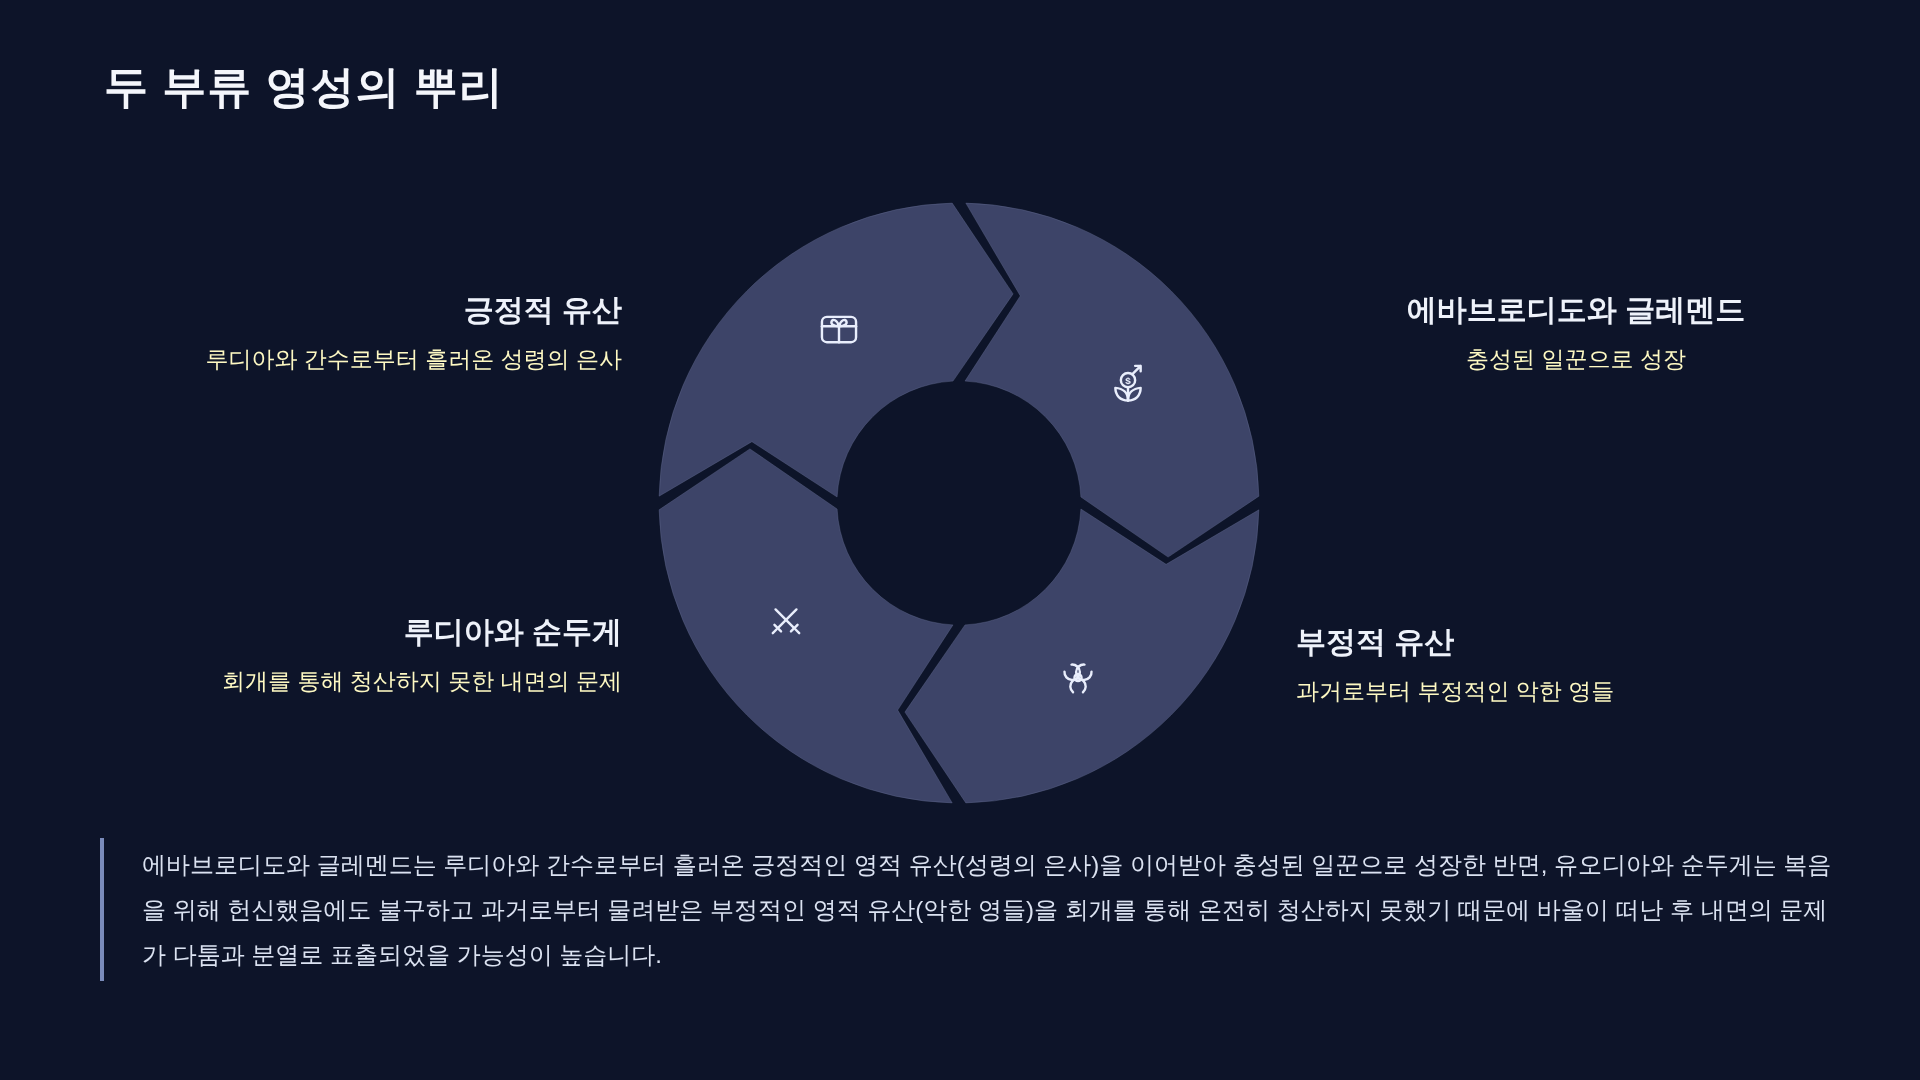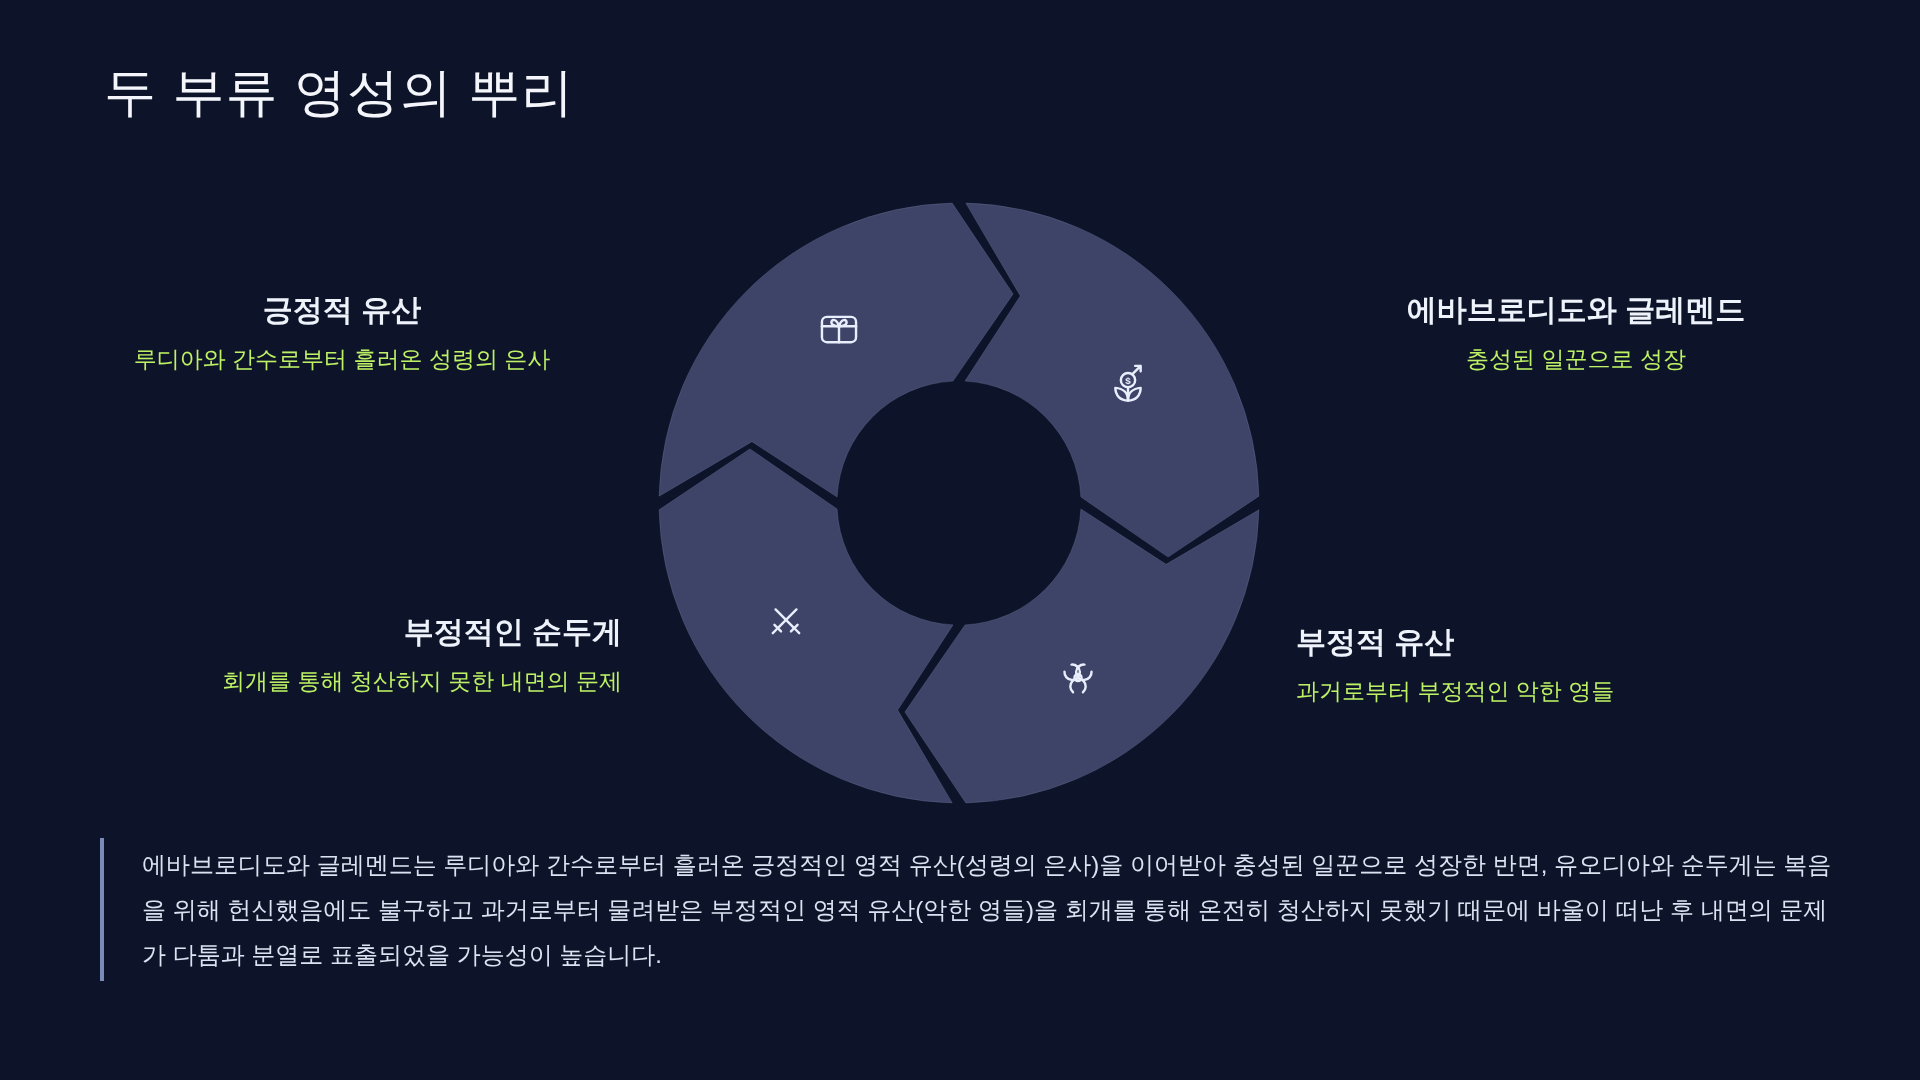--- a/index.html
+++ b/index.html
@@ -4,40 +4,40 @@
 <style>
   html,body{margin:0;padding:0;}
   body{
     width:1920px;height:1080px;position:relative;overflow:hidden;
     background:#0d1429;
     font-family:"Liberation Sans","DejaVu Sans",sans-serif;
     -webkit-font-smoothing:antialiased;
   }
   .title{
     position:absolute;left:104px;top:58px;margin:0;
-    font-size:52px;font-weight:400;letter-spacing:1px;color:#f4f6fb;
+    font-size:44px;font-weight:700;letter-spacing:1px;color:#f4f6fb;
   }
   
   .donut{position:absolute;left:0;top:0;width:1920px;height:1080px;}
   .donut path{fill:#3d4468;stroke:#6a7499;stroke-opacity:.35;stroke-width:1;}
   
   .micon{position:absolute;width:44px;height:44px;}
   .micon svg{width:44px;height:44px;display:block;stroke:#e9eefc;stroke-width:2.2;fill:none;
              stroke-linecap:round;stroke-linejoin:round;}
   .micon text{stroke:none;fill:#e9eefc;font-family:"Liberation Sans","DejaVu Sans",sans-serif;
               font-size:9px;font-weight:bold;text-anchor:middle;}
   .icon-gift{left:817px;top:307px;}
   .icon-growth{left:1106px;top:362px;}
   .icon-swords{left:764px;top:599px;}
   .icon-biohazard{left:1056px;top:655px;}
   
   .label{position:absolute;width:560px;}
   .label .label-title{font-size:30px;font-weight:600;color:#eef2fa;line-height:38px;margin:0 0 15px 0;}
-  .label .label-desc{font-size:23px;font-weight:400;color:#bef264;line-height:30px;margin:0;}
-  .label.tl{right:1298px;top:291px;text-align:center;}
+  .label .label-desc{font-size:23px;font-weight:400;color:#fef9c3;line-height:30px;margin:0;}
+  .label.tl{right:1298px;top:291px;text-align:right;}
   .label.tr{left:1296px;top:291px;text-align:center;}
   .label.bl{right:1298px;top:613px;text-align:right;}
   .label.br{left:1296px;top:613px;text-align:left;margin-top:10px;}
   
   .footnote{
     position:absolute;left:100px;top:838px;width:1700px;
     border-left:4px solid #7a8bba;
     padding:4px 0 4px 38px;
   }
   .footnote p{margin:0;font-size:24px;line-height:45px;color:#dbe2f1;}
@@ -98,21 +98,21 @@
   <p class="label-title">긍정적 유산</p>
   <p class="label-desc">루디아와 간수로부터 흘러온 성령의 은사</p>
 </div>
 
 <div class="label tr">
   <p class="label-title">에바브로디도와 글레멘드</p>
   <p class="label-desc">충성된 일꾼으로 성장</p>
 </div>
 
 <div class="label bl">
-  <p class="label-title">부정적인 순두게</p>
+  <p class="label-title">루디아와 순두게</p>
   <p class="label-desc">회개를 통해 청산하지 못한 내면의 문제</p>
 </div>
 
 <div class="label br">
   <p class="label-title">부정적 유산</p>
   <p class="label-desc">과거로부터 부정적인 악한 영들</p>
 </div>
 
 <div class="footnote">
   <p>에바브로디도와 글레멘드는 루디아와 간수로부터 흘러온 긍정적인 영적 유산(성령의 은사)을 이어받아 충성된 일꾼으로 성장한 반면, 유오디아와 순두게는 복음을 위해 헌신했음에도 불구하고 과거로부터 물려받은 부정적인 영적 유산(악한 영들)을 회개를 통해 온전히 청산하지 못했기 때문에 바울이 떠난 후 내면의 문제가 다툼과 분열로 표출되었을 가능성이 높습니다.</p>

